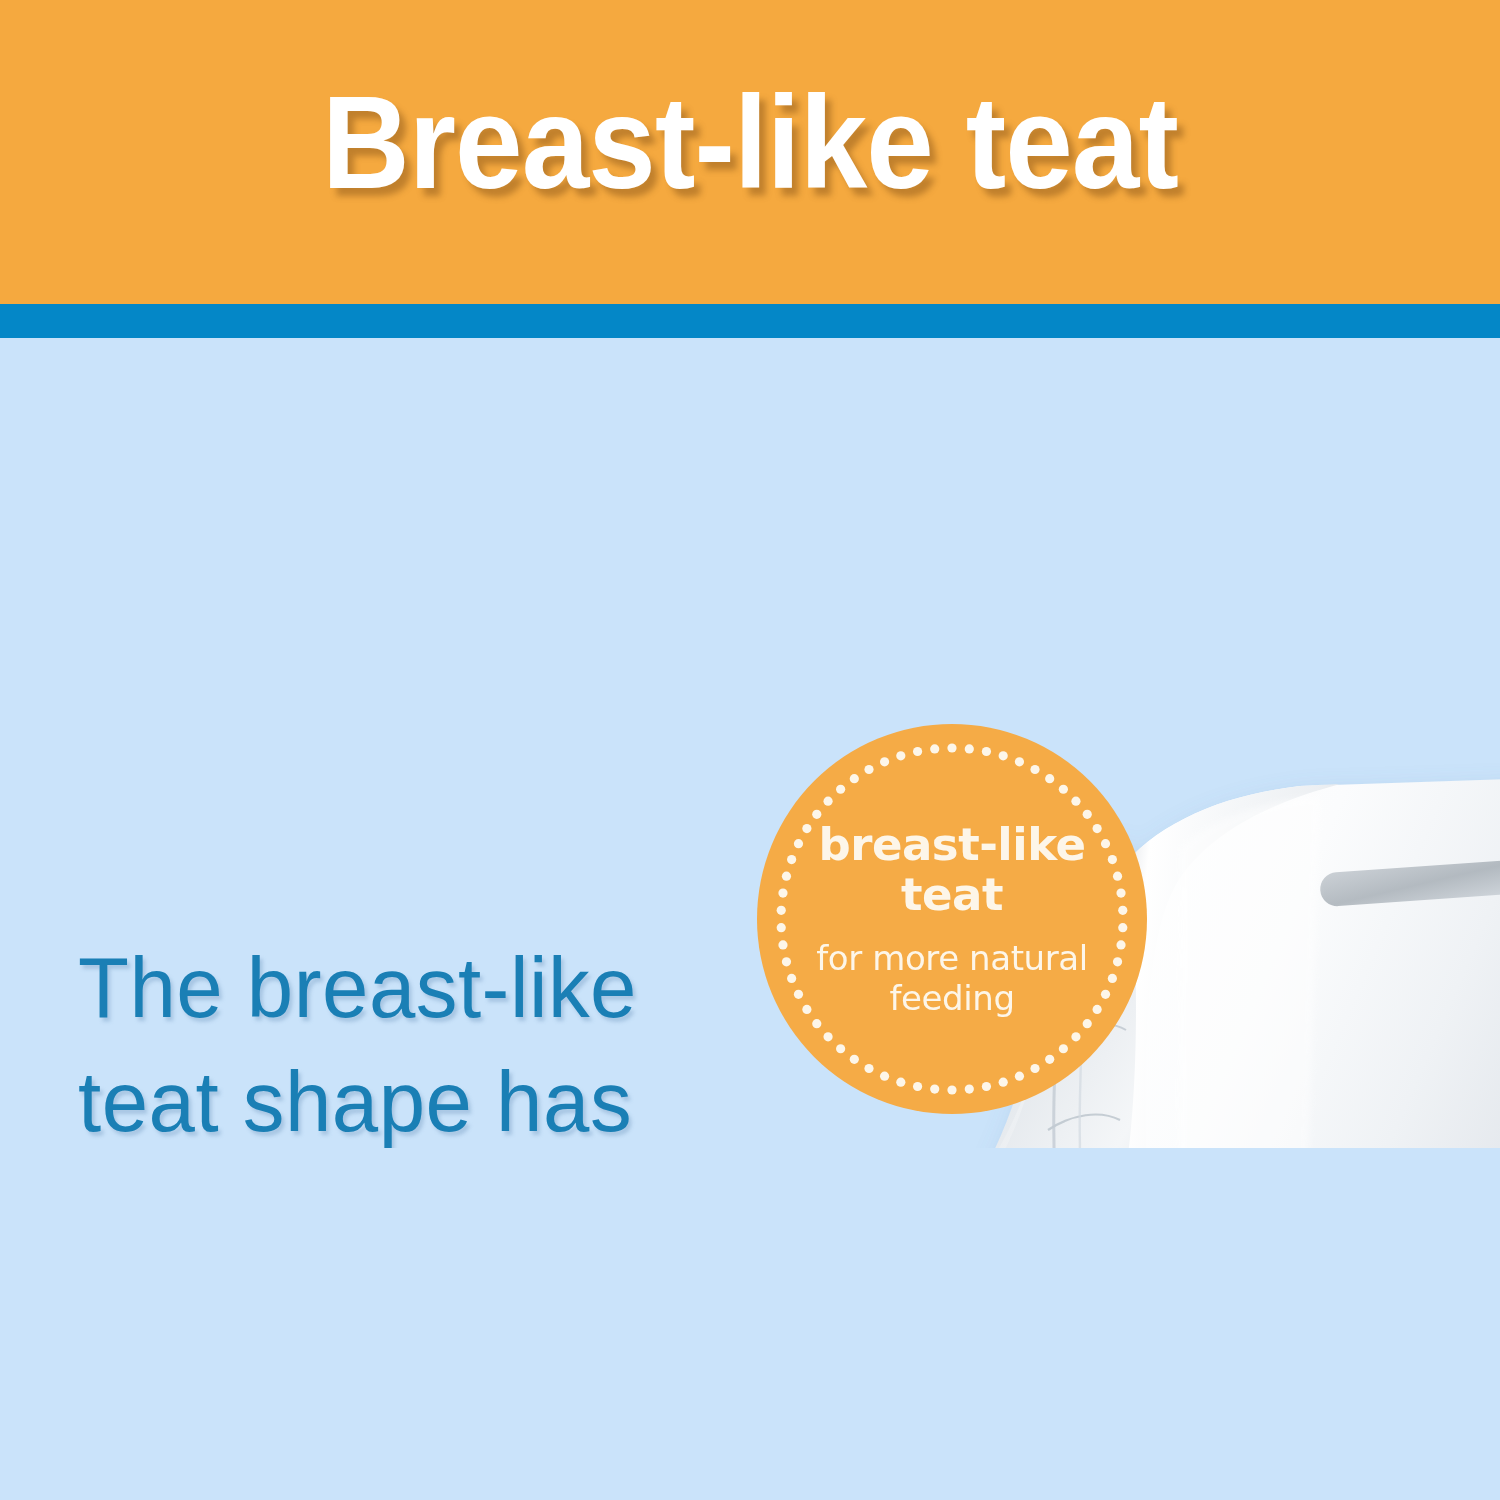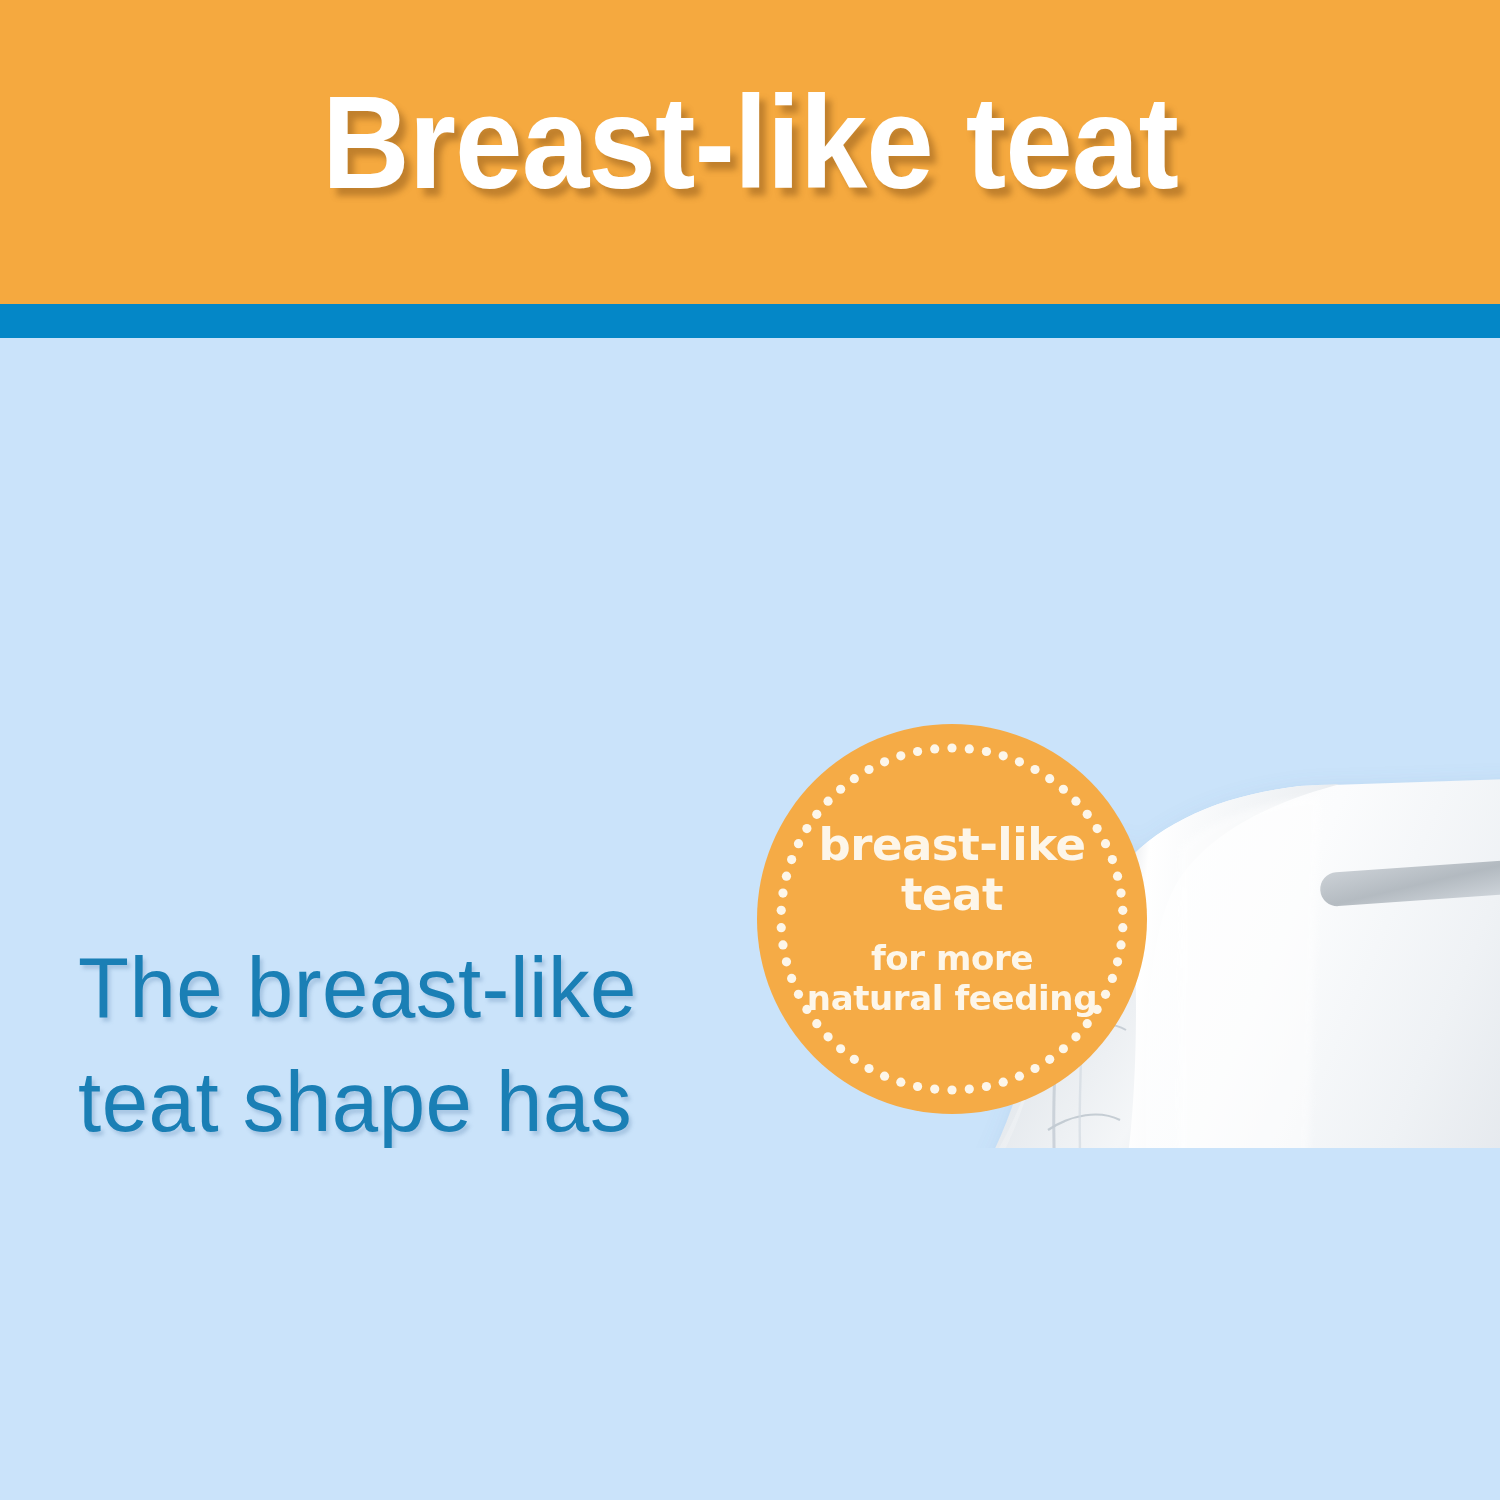--- a/index.html
+++ b/index.html
@@ -115,21 +115,21 @@
   .badge-line-main {
     font-family: "DejaVu Sans", sans-serif;
     font-weight: 700;
     font-size: 45px;
     line-height: 50px;
     letter-spacing: -0.5px;
     max-width: 310px;
   }
   .badge-line-sub {
     font-family: "DejaVu Sans", sans-serif;
-    font-weight: 700;
+    font-weight: 400;
     font-size: 34px;
     line-height: 40px;
     letter-spacing: -0.4px;
     margin-top: 18px;
     max-width: 300px;
   }
 
   
   #bottle {
     position: absolute;

